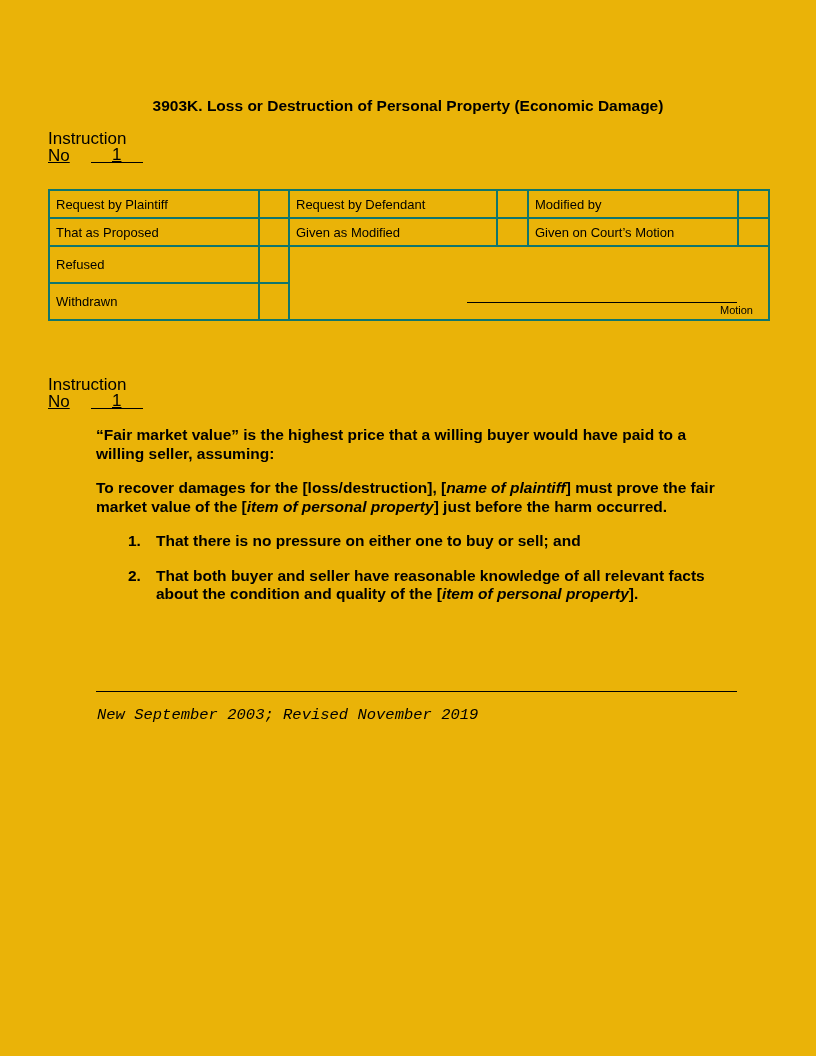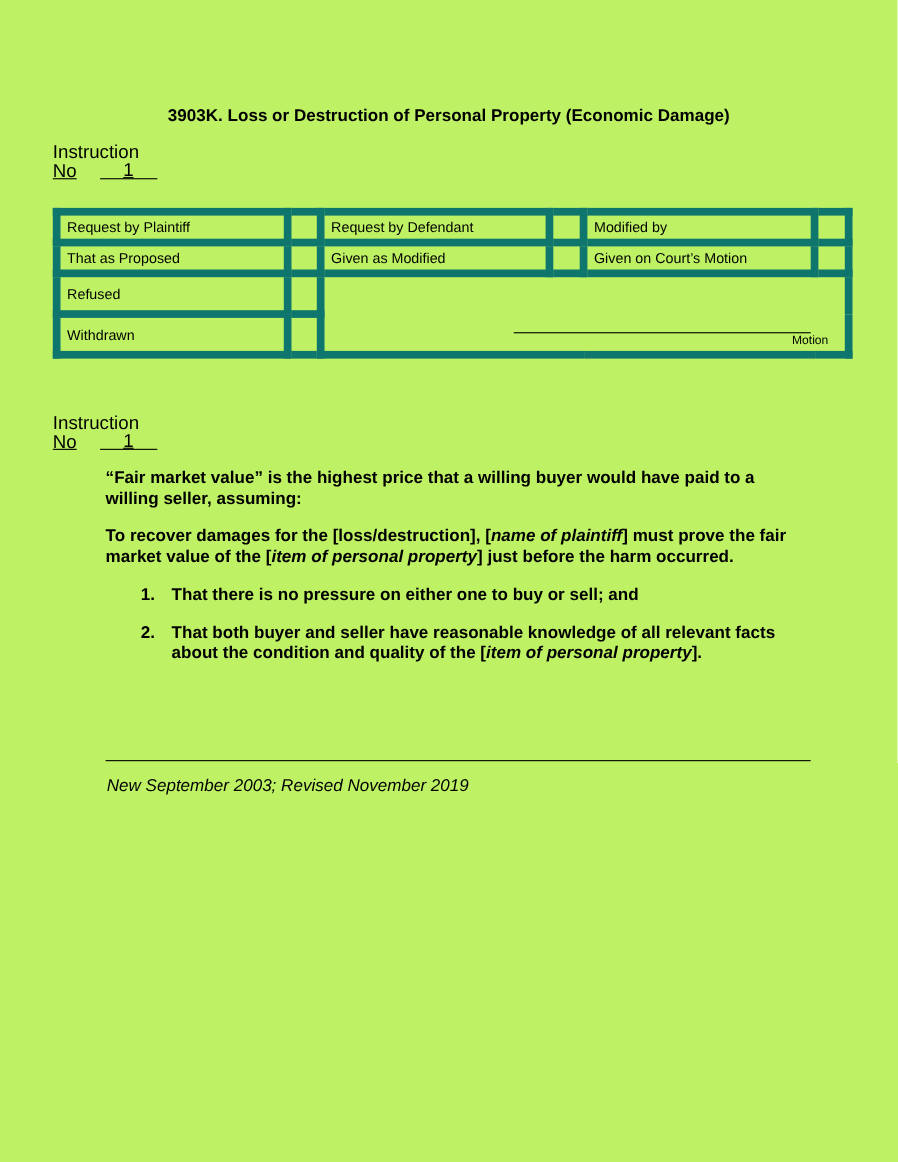--- a/index.html
+++ b/index.html
@@ -3,41 +3,41 @@
 <meta charset="utf-8">
 <style>
   * { margin:0; padding:0; box-sizing:border-box; }
   html,body { background:#fff; }
   body {
     width:816px; height:1056px;
     font-family:"Liberation Sans", sans-serif;
     color:#000;
     position:relative;
   }
-  .page { position:absolute; inset:0; background:#bef264; overflow:hidden; }
+  .page { position:absolute; inset:0; background:#eab308; overflow:hidden; }
 
   .title {
     position:absolute; top:97px; left:0; width:100%;
     text-align:center; font-size:15.5px; font-weight:bold;
   }
 
   .instr { position:absolute; left:48px; font-size:17px; line-height:15px; }
   .instr1 { top:131px; }
   .instr2 { top:377px; }
   .no-row { display:flex; align-items:flex-end; margin-top:1px;text-decoration:underline; }
   .numline {
     display:inline-block; width:52px; margin-left:21px;
     border-bottom:1px solid #000; text-align:center;
   }
 
   .status-table {
     position:absolute; top:189px; left:48px; width:720px;
     border-collapse:collapse; table-layout:fixed; font-size:13px;
   }
-  .status-table td { border:7px solid #0f766e; padding:0 6px; vertical-align:middle; }
+  .status-table td { border:2px solid #0f766e; padding:0 6px; vertical-align:middle; }
   .status-table .r12 td { height:28px; }
   .status-table .tall td { height:37px; }
   .judge-cell { vertical-align:bottom !important; padding:0 15px 2px 0 !important; }
   .sigline {
     width:270px; margin-left:auto; margin-right:16px;
     border-bottom:1px solid #000; height:12px;
   }
   .judge-label { text-align:right; font-size:11px; line-height:14px; }
 
   .body-block {
@@ -46,21 +46,21 @@
   }
   .body-block p { margin:0 0 16px 0; }
   .it { font-style:italic; }
   .li { display:flex; margin-bottom:16px; }
   .li .num { flex:none; width:60px; padding-left:32px; }
   .li .litext { flex:1; }
 
   .rule { position:absolute; top:691px; left:96px; width:641px; border-top:1.5px solid #000; }
   .footer {
     position:absolute; top:706px; left:97px;
-    font-family:Liberation Sans, sans-serif; font-style:italic; font-size:15.5px;text-align:center;
+    font-family:Liberation Mono, monospace; font-style:italic; font-size:15.5px;text-align:center;
   }
 </style>
 </head>
 <body>
 
 <div class="page">
 
   <div class="title">3903K. Loss or Destruction of Personal Property (Economic Damage)</div>
 
   <div class="instr instr1">

